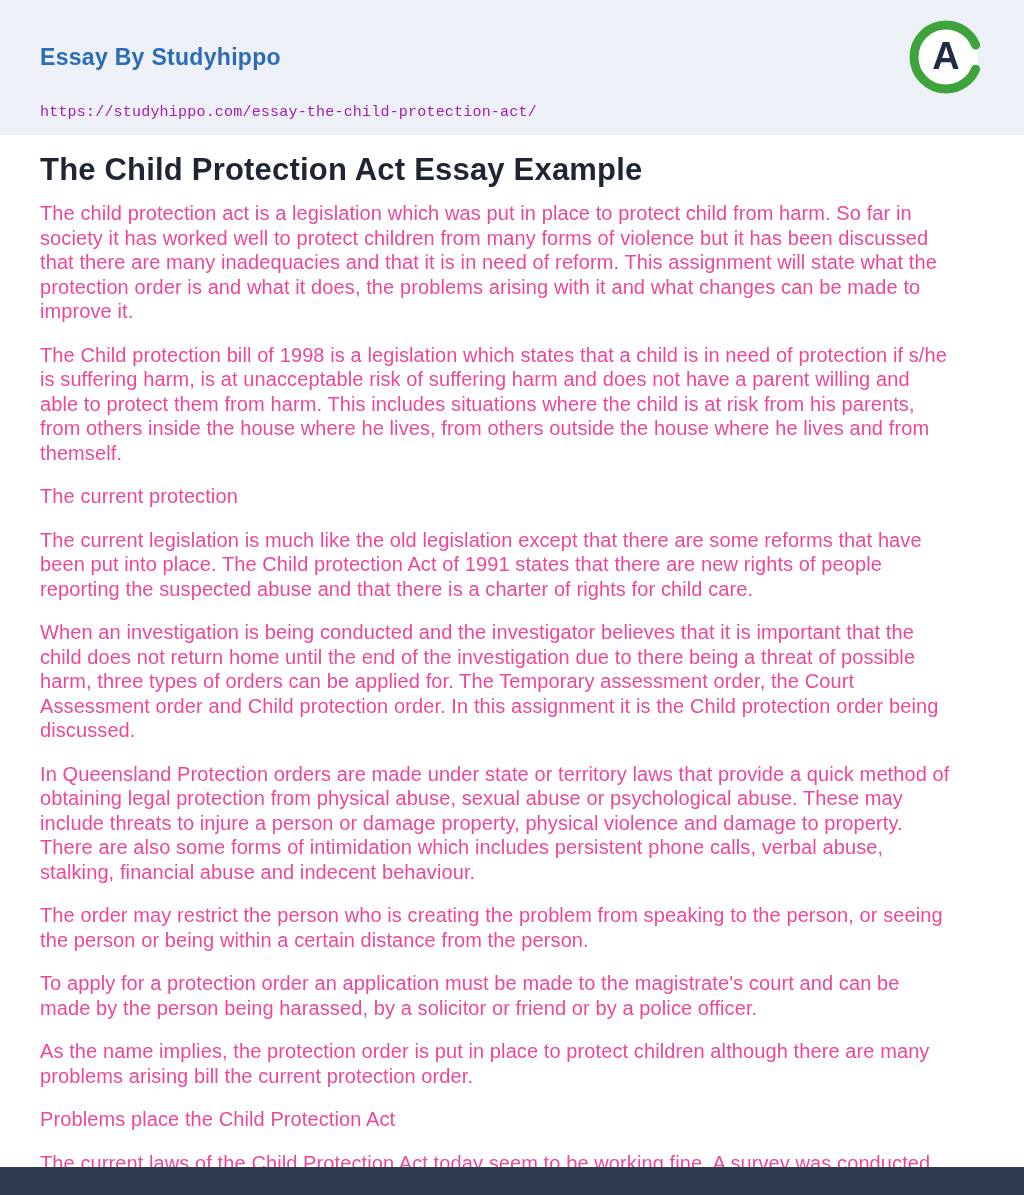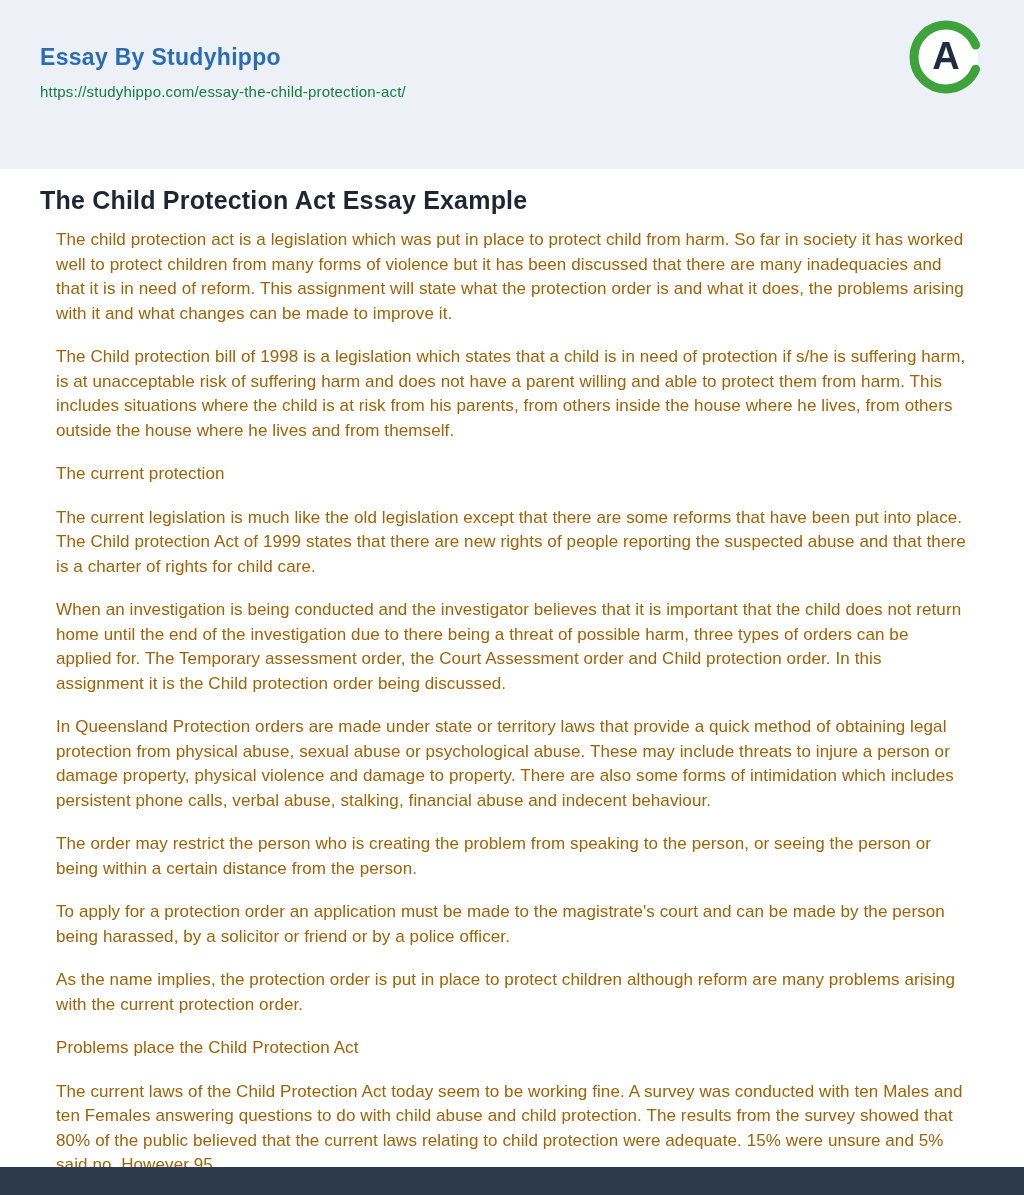--- a/index.html
+++ b/index.html
@@ -8,37 +8,38 @@
     width: 1024px;
     height: 1195px;
     position: relative;
     overflow: hidden;
     background: #ffffff;
     font-family: "Liberation Sans", sans-serif;
   }
   .header {
     position: relative;
     width: 100%;
-    height: 169px;
+    height: 135px;
     background: #edf1f7;
     padding: 44px 40px 0 40px;
   }
   .site-title {
     font-size: 23px;
     font-weight: 700;
     color: #2b6cb5;
     letter-spacing: 0.3px;
     cursor: pointer;
   }
   .site-url {
-    margin-top: 12px;
+    margin-top: 33px;
     font-size: 15px;
-    color: #15803d;
+    color: #a21caf;
     letter-spacing: 0.2px;
     cursor: pointer;
+    font-family: Liberation Mono, monospace;
   }
   .logo {
     position: absolute;
     top: 19px;
     right: 40px;
     width: 76px;
     height: 76px;
     display: flex;
     align-items: center;
     justify-content: center;
@@ -50,34 +51,33 @@
     font-size: 38px;
     font-weight: 700;
     color: #1f2c44;
     line-height: 1;
     transform: translateY(-1px);
   }
   .content {
     padding: 17px 40px 0 40px;
   }
   .essay-title {
-    font-size: 25px;
+    font-size: 31px;
     font-weight: 700;
     color: #1f2633;
     letter-spacing: 0.2px;
     margin-bottom: 13px;
   }
   .para {
     max-width: 912px;
-    font-size: 17px;
+    font-size: 20px;
     line-height: 24.5px;
-    color: #a16207;
+    color: #ec4899;
     margin-bottom: 19px;
     letter-spacing: 0.1px;
-    margin-left: 16px;
   }
   .bottom-bar {
     position: absolute;
     left: 0;
     bottom: 0;
     width: 100%;
     height: 28px;
     background: #2d3a4e;
   }
 </style>
@@ -96,23 +96,23 @@
     <span class="logo-letter">A</span>
   </div>
 </header>
 
 <main class="content">
   <h1 class="essay-title">The Child Protection Act Essay Example</h1>
 
   <p class="para">The child protection act is a legislation which was put in place to protect child from harm. So far in society it has worked well to protect children from many forms of violence but it has been discussed that there are many inadequacies and that it is in need of reform. This assignment will state what the protection order is and what it does, the problems arising with it and what changes can be made to improve it.</p>
   <p class="para">The Child protection bill of 1998 is a legislation which states that a child is in need of protection if s/he is suffering harm, is at unacceptable risk of suffering harm and does not have a parent willing and able to protect them from harm. This includes situations where the child is at risk from his parents, from others inside the house where he lives, from others outside the house where he lives and from themself.</p>
   <p class="para">The current protection</p>
-  <p class="para">The current legislation is much like the old legislation except that there are some reforms that have been put into place. The Child protection Act of 1999 states that there are new rights of people reporting the suspected abuse and that there is a charter of rights for child care.</p>
+  <p class="para">The current legislation is much like the old legislation except that there are some reforms that have been put into place. The Child protection Act of 1991 states that there are new rights of people reporting the suspected abuse and that there is a charter of rights for child care.</p>
   <p class="para">When an investigation is being conducted and the investigator believes that it is important that the child does not return home until the end of the investigation due to there being a threat of possible harm, three types of orders can be applied for. The Temporary assessment order, the Court Assessment order and Child protection order. In this assignment it is the Child protection order being discussed.</p>
   <p class="para">In Queensland Protection orders are made under state or territory laws that provide a quick method of obtaining legal protection from physical abuse, sexual abuse or psychological abuse. These may include threats to injure a person or damage property, physical violence and damage to property. There are also some forms of intimidation which includes persistent phone calls, verbal abuse, stalking, financial abuse and indecent behaviour.</p>
   <p class="para">The order may restrict the person who is creating the problem from speaking to the person, or seeing the person or being within a certain distance from the person.</p>
   <p class="para">To apply for a protection order an application must be made to the magistrate's court and can be made by the person being harassed, by a solicitor or friend or by a police officer.</p>
-  <p class="para">As the name implies, the protection order is put in place to protect children although reform are many problems arising with the current protection order.</p>
+  <p class="para">As the name implies, the protection order is put in place to protect children although there are many problems arising bill the current protection order.</p>
   <p class="para">Problems place the Child Protection Act</p>
   <p class="para">The current laws of the Child Protection Act today seem to be working fine. A survey was conducted with ten Males and ten Females answering questions to do with child abuse and child protection. The results from the survey showed that 80% of the public believed that the current laws relating to child protection were adequate. 15% were unsure and 5% said no. However 95</p>
 </main>
 
 <footer class="bottom-bar"></footer>
 
 </body></html>

